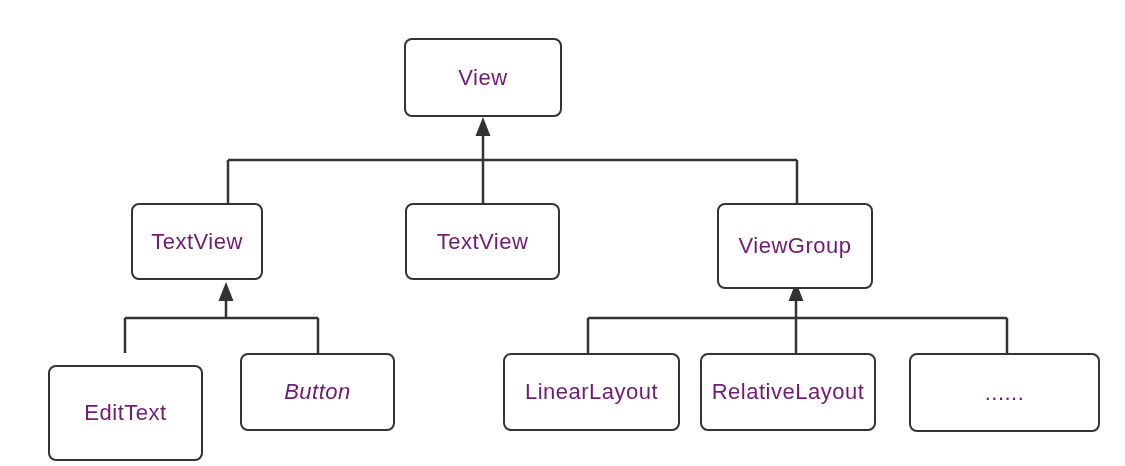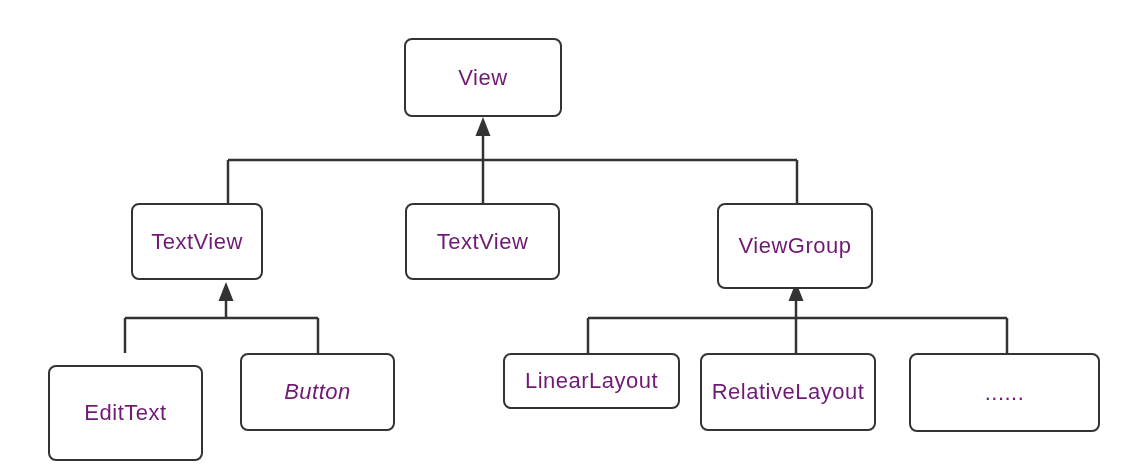--- a/index.html
+++ b/index.html
@@ -91,21 +91,21 @@
   </div>
 
   <div class="node" style="left:48px; top:365px; width:155px; height:96px;align-items:center;">
     <span>EditText</span>
   </div>
 
   <div class="node" style="left:240px; top:353px; width:155px; height:78px;font-style:italic;">
     <span>Button</span>
   </div>
 
-  <div class="node" style="left:503px; top:353px; width:177px; height:56px;text-align:right;">
+  <div class="node" style="left:503px; top:353px; width:177px; height:78px;text-align:right;">
     <span>LinearLayout</span>
   </div>
 
   <div class="node" style="left:700px; top:353px; width:176px; height:78px;">
     <span>RelativeLayout</span>
   </div>
 
   <div class="node" style="left:909px; top:353px; width:191px; height:79px;">
     <span>......</span>
   </div>

